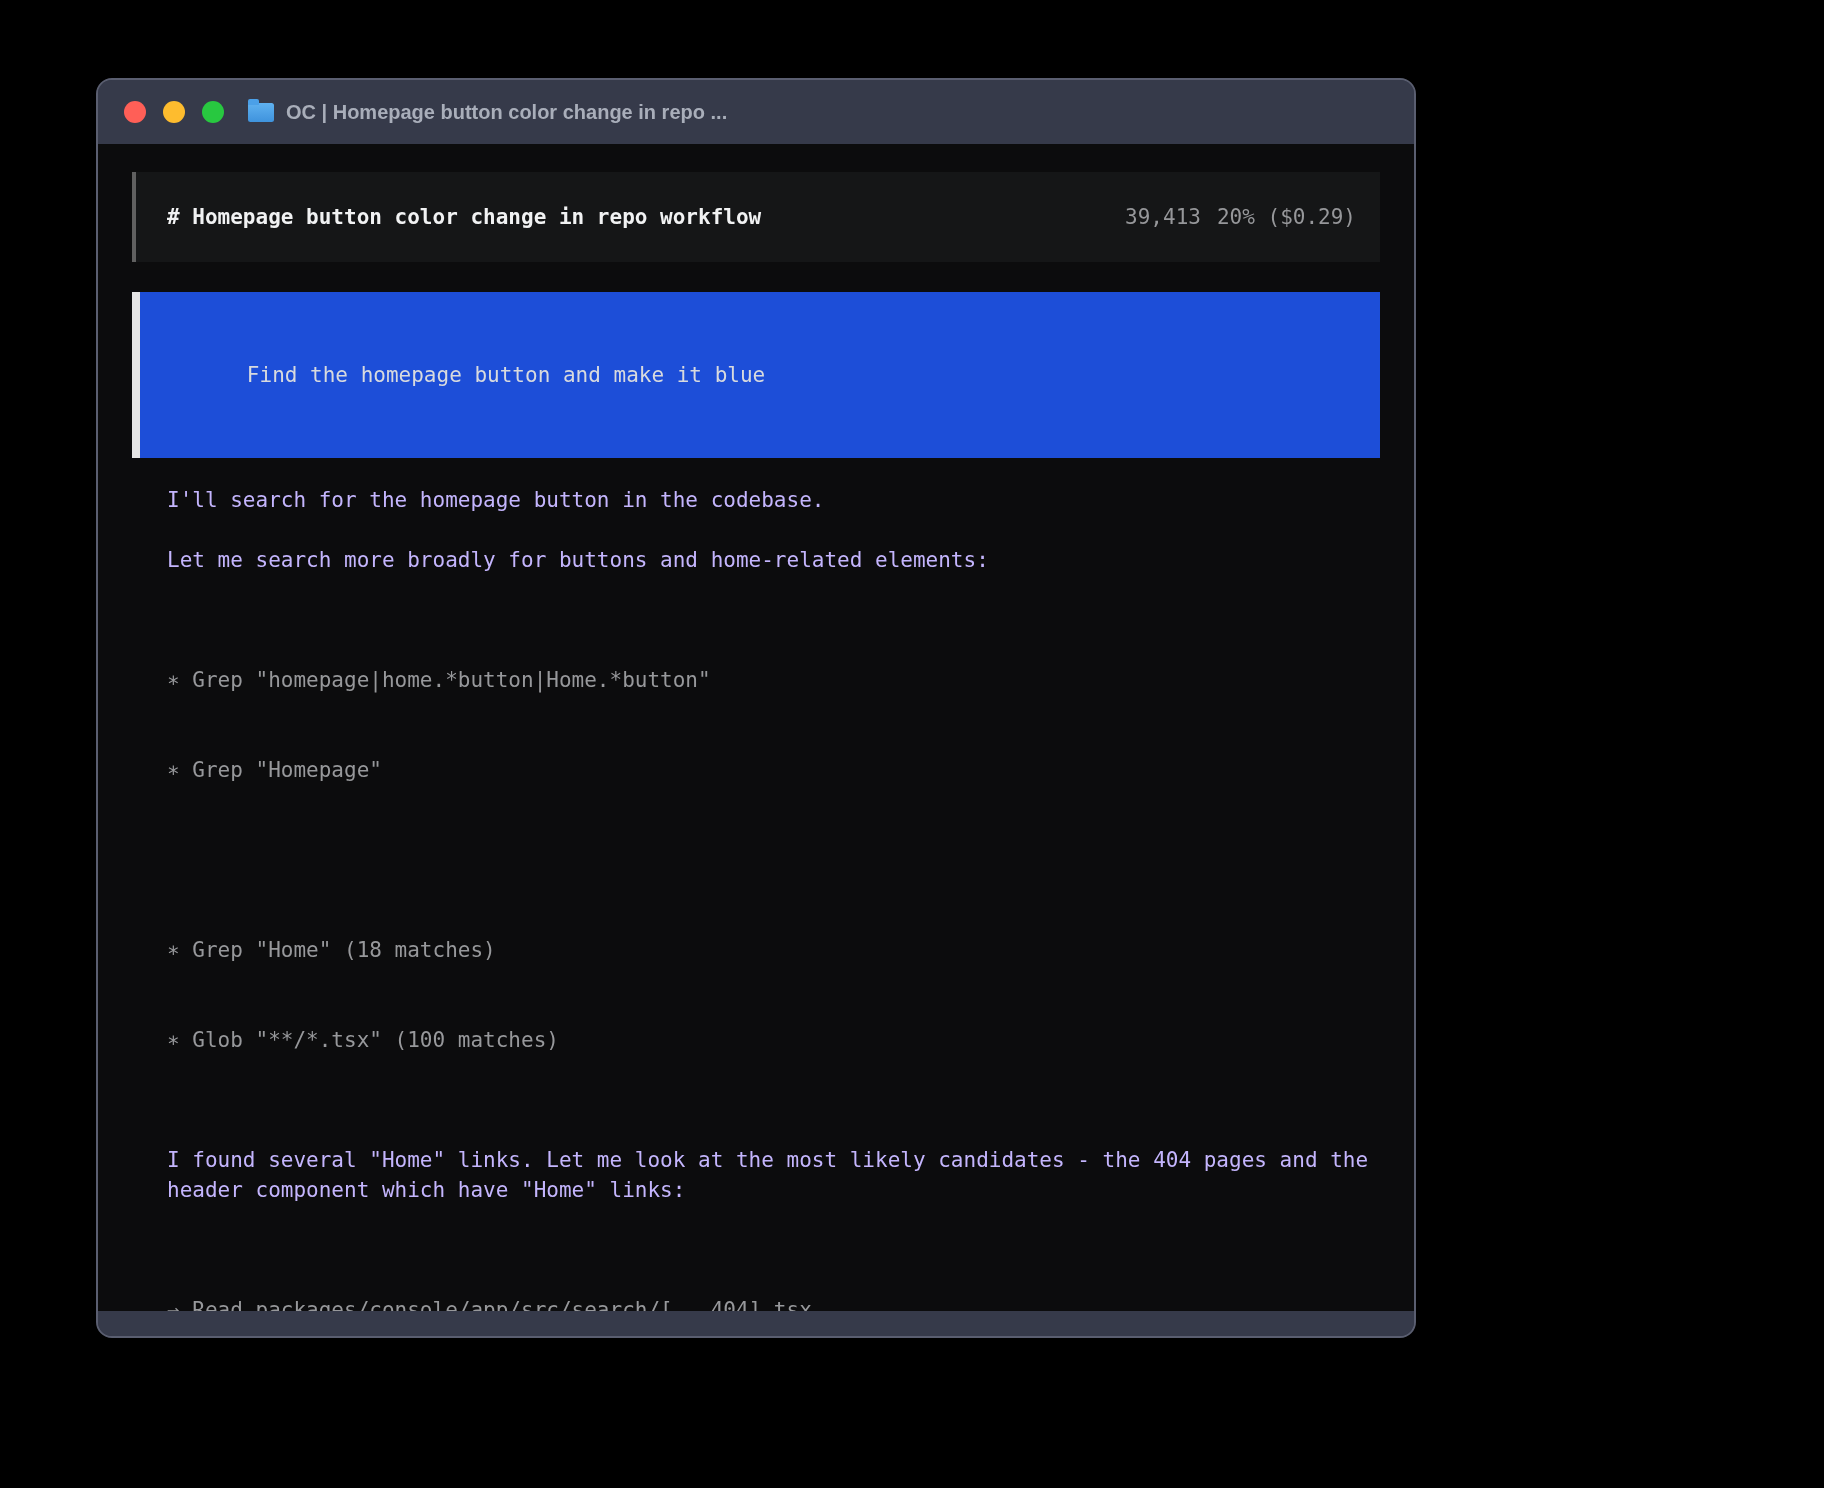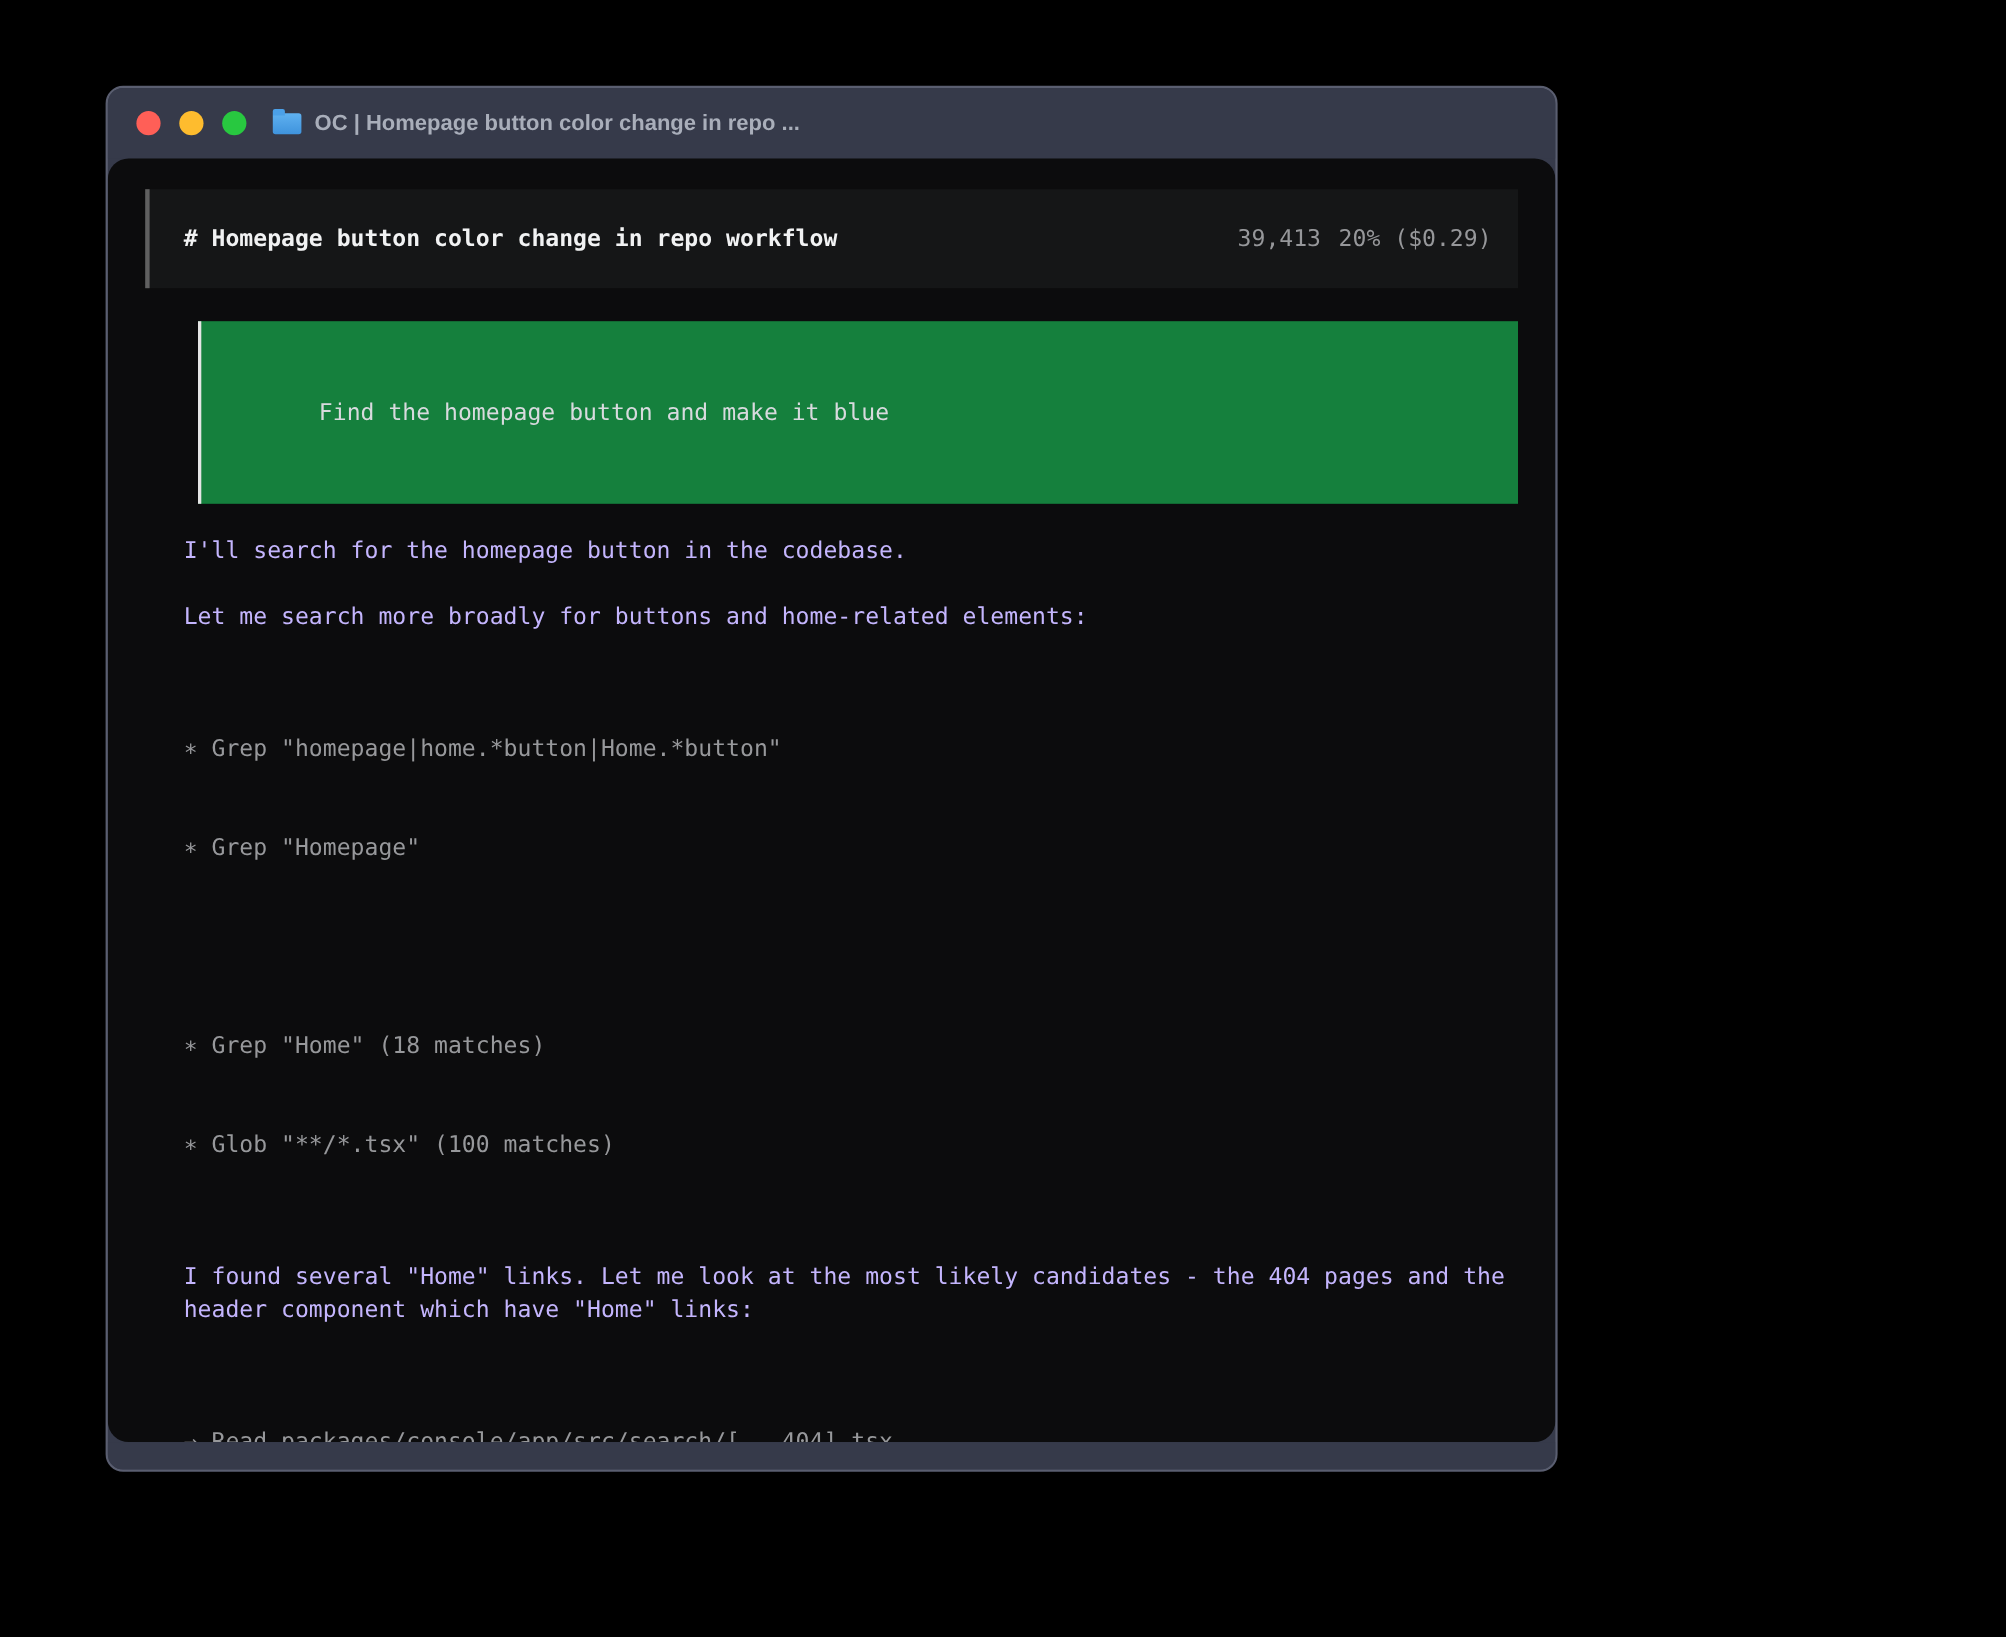--- a/index.html
+++ b/index.html
@@ -25,34 +25,34 @@
   .light.green { background: #28c840; }
   .folder { position: relative; width: 26px; height: 19px; margin-left: 24px;
     background: linear-gradient(#5fb1f0, #3f93dd); border-radius: 2.5px; }
   .folder::before { content: ""; position: absolute; top: -4px; left: 0;
     width: 11px; height: 6px; background: #4ba0e8; border-radius: 2px 2px 0 0; }
   .titlebar-title { margin-left: 12px; color: #a9aeba; font-weight: bold; font-size: 20px; }
 
   
   .content {
     flex: 1 1 auto; background: #0c0c0d; padding: 28px 34px 0 34px;
-    font-size: 21px; line-height: 30px; color: #e8e9eb; overflow: hidden; border-radius: 19px;
+    font-size: 21px; line-height: 30px; color: #e8e9eb; overflow: hidden;
   }
 
   .session-header {
     display: flex; justify-content: space-between; align-items: center;
     background: #151617; border-left: 4px solid #606060;
     padding: 30px 24px 30px 31px; margin-bottom: 30px;
   }
   .session-title { font-weight: bold; color: #f1f2f3; white-space: pre; }
   .session-stats { display: flex; gap: 16px; color: #96979a; white-space: pre; }
 
   .user-block {
-    background: #15803d; border-left: 3px solid #e5e5e5;
-    padding: 38px 24px 38px 31px; margin-bottom: 27px; color: #d8dade; white-space: pre; margin-left: 48px;
+    background: #1d4ed8; border-left: 8px solid #e5e5e5;
+    padding: 38px 24px 38px 31px; margin-bottom: 27px; color: #d8dade; white-space: pre;
   }
 
   .convo { margin-left: 35px; }
   .para { margin-bottom: 30px; white-space: pre-wrap; }
   .assistant-text { color: #c4b5fd; }
   .tool-line { color: #97989b; white-space: pre; }
 
   .bottom-strip { height: 25px; flex: 0 0 25px; background: #363a4a; }
 </style>
 </head>

